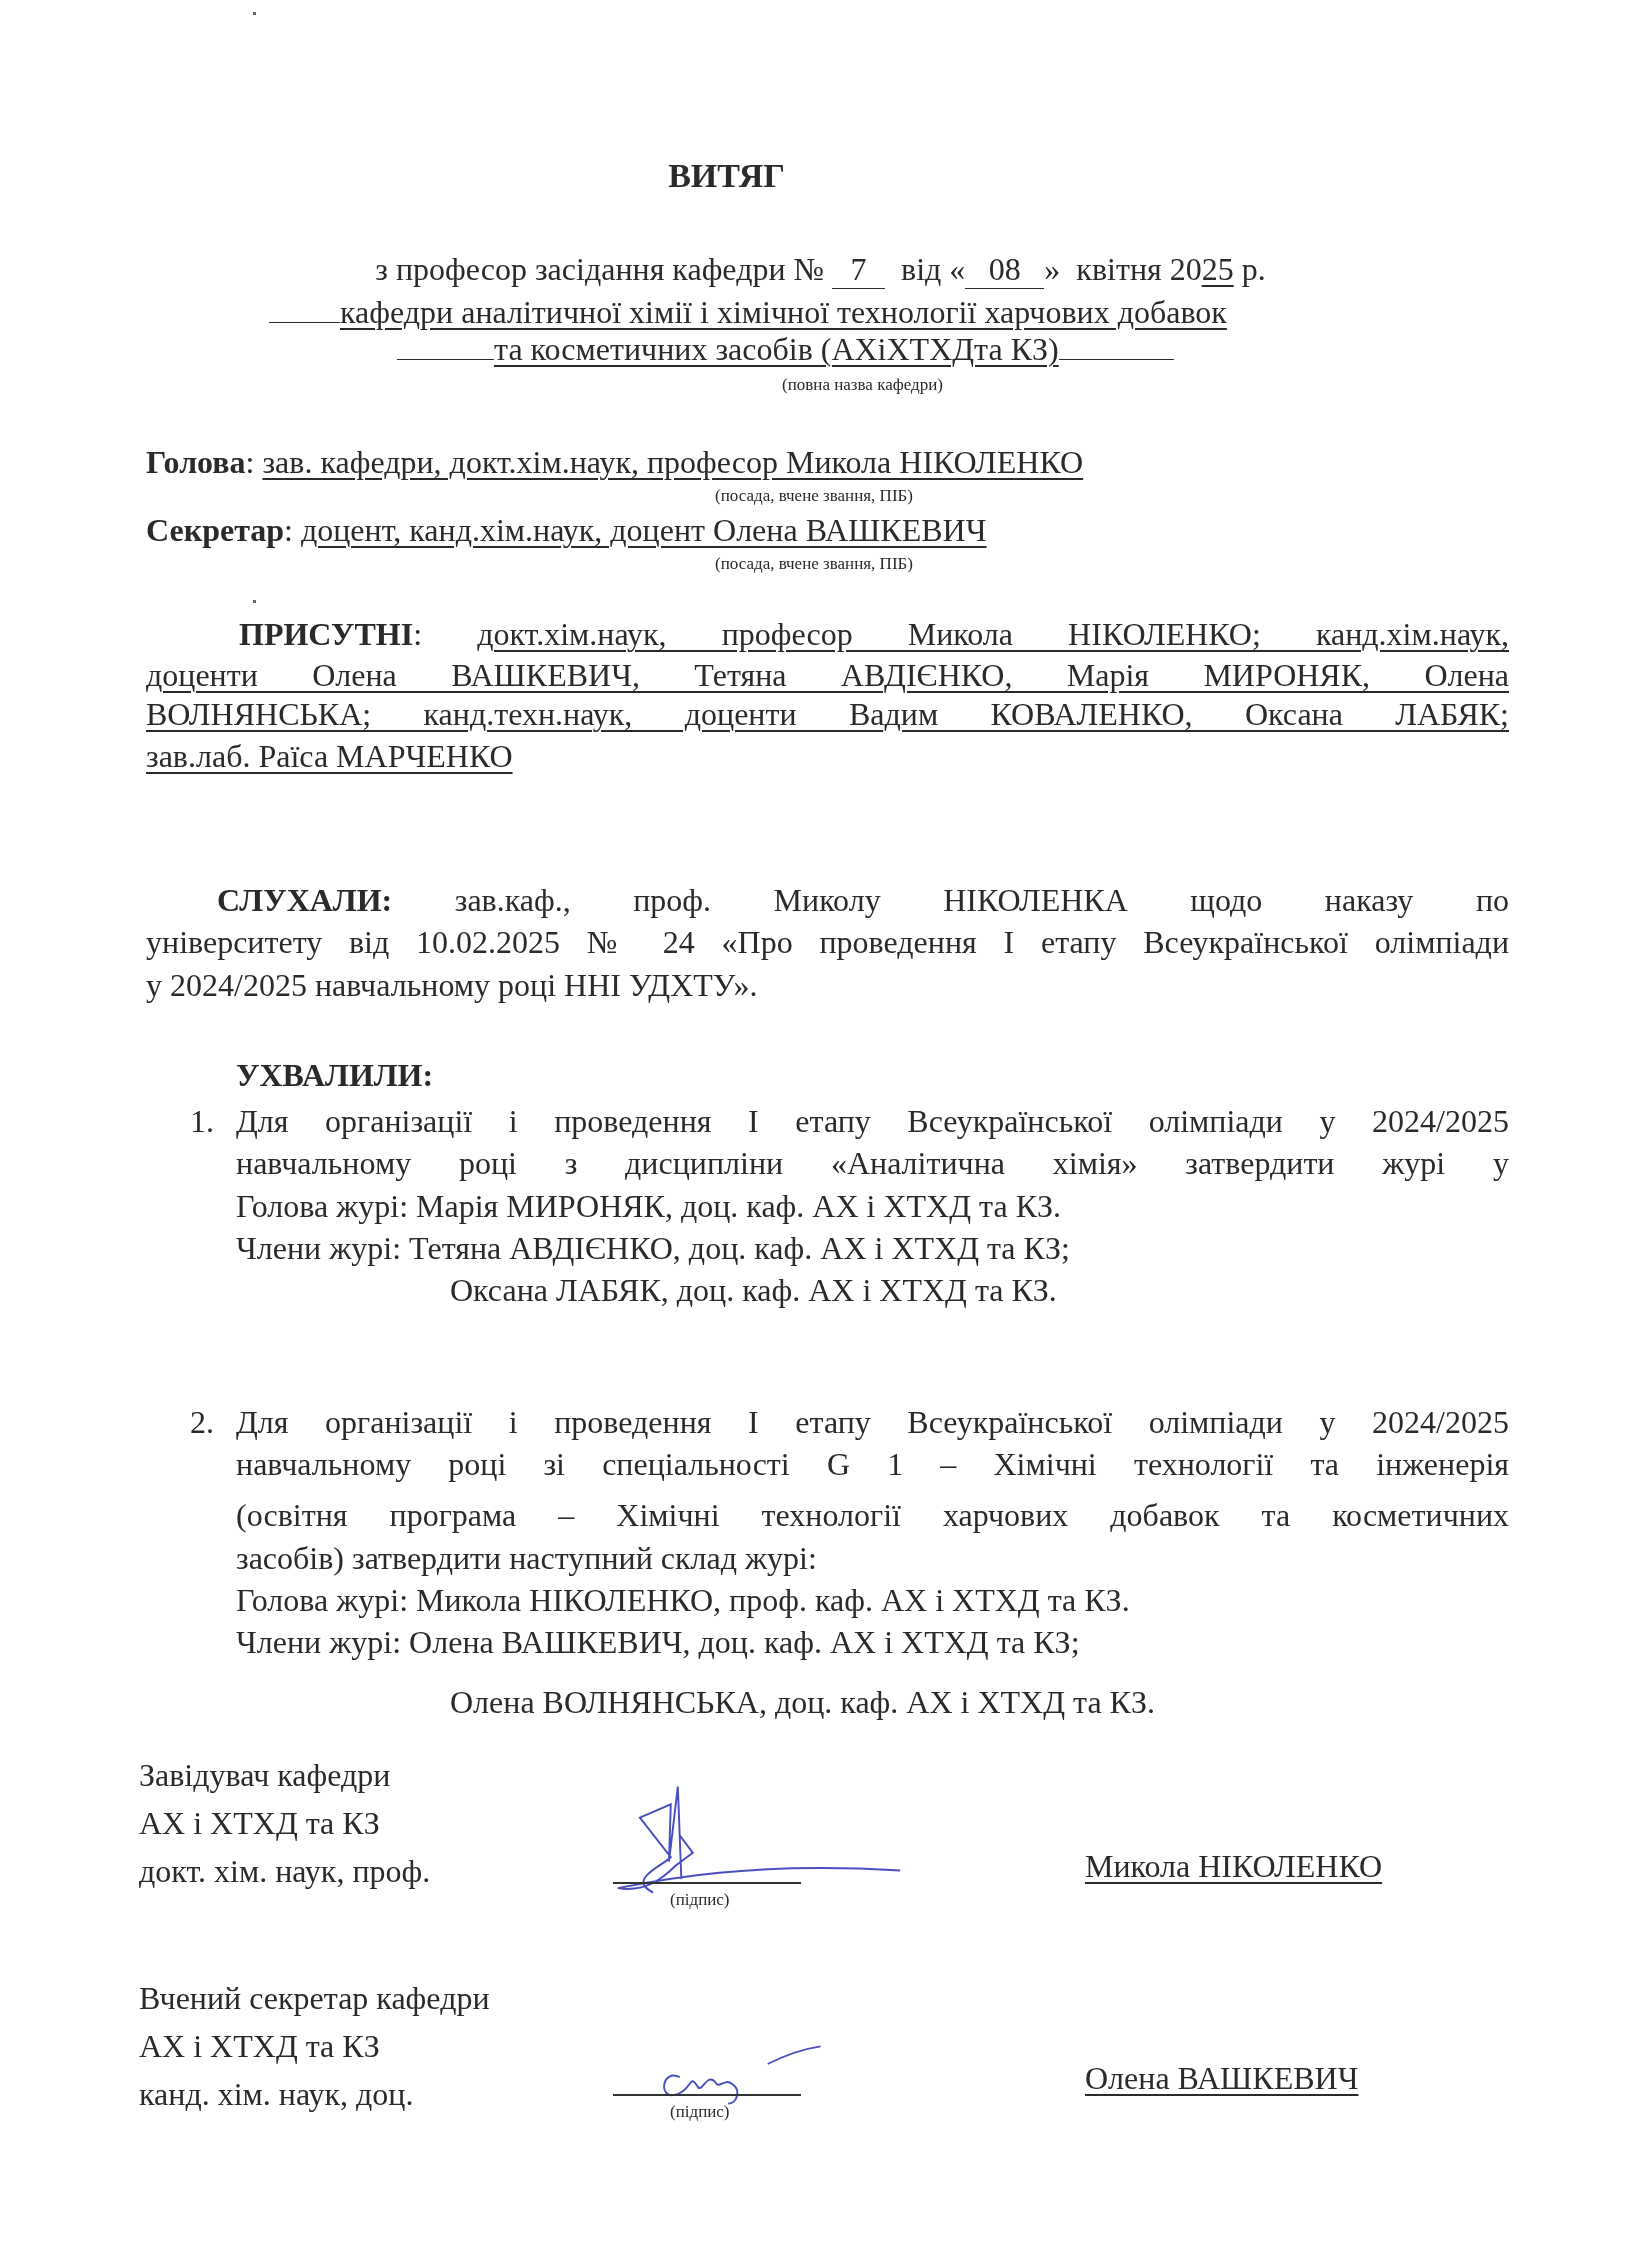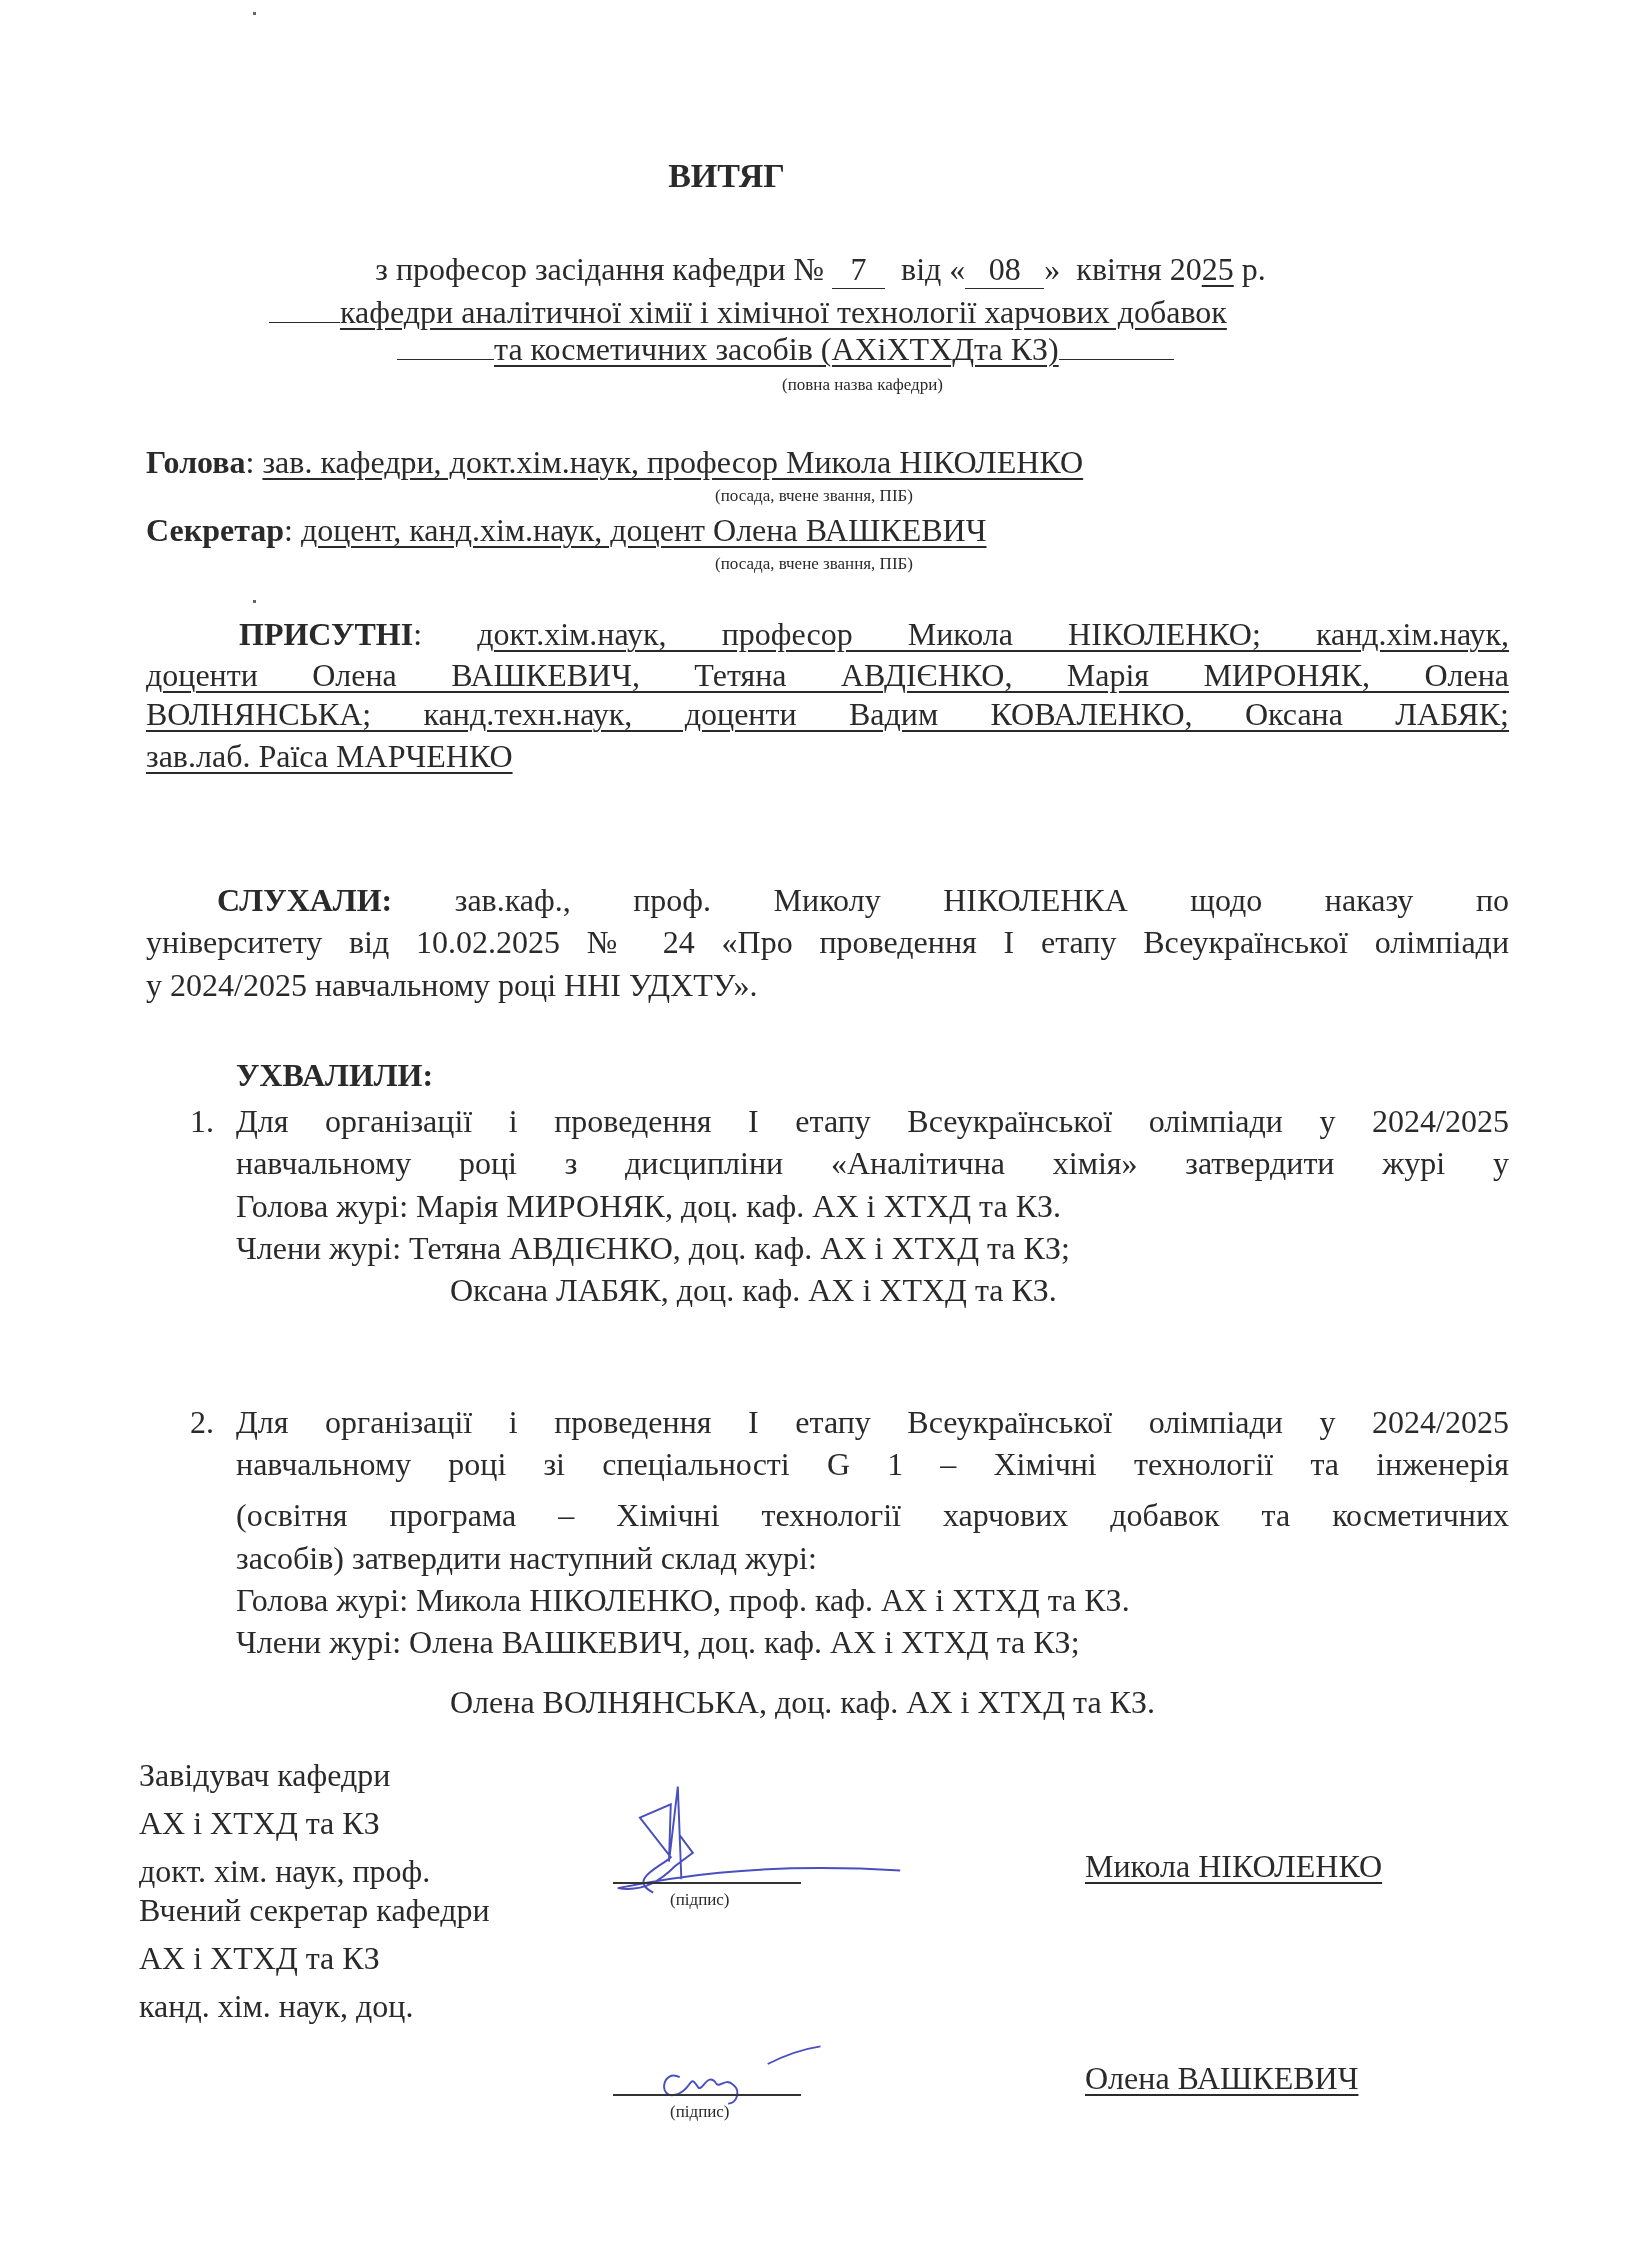--- a/index.html
+++ b/index.html
@@ -101,21 +101,21 @@
   <div>АХ і ХТХД та КЗ</div>
   <div>докт. хім. наук, проф.</div>
 </div>
 <svg class="abs" style="left:609px;top:1782px;" width="300" height="124" viewBox="0 0 340 140">
   <path d="M50 125 C20 110, 60 95, 70 85 L35 40 L70 25 L68 90 L78 5 L82 110 M80 60 L95 80 L75 95 C60 110, 40 125, 10 120 C60 110, 160 90, 330 100" fill="none" stroke="#4a4fc0" stroke-width="2.2"></path>
 </svg>
 <div class="sigline" style="left:613px;top:1882px;width:188px;"></div>
 <div class="abs small" style="left:670px;top:1890px;">(підпис)</div>
 <div class="abs t36 u" style="left:1085px;top:1848px;">Микола НІКОЛЕНКО</div>
 
-<div class="abs t36" style="left:139px;top:1886px;line-height:48px;white-space:normal;">
+<div class="abs t36" style="left:139px;top:1974px;line-height:48px;white-space:normal;">
   <div>Вчений секретар кафедри</div>
   <div>АХ і ХТХД та КЗ</div>
   <div>канд. хім. наук, доц.</div>
 </div>
 <svg class="abs" style="left:653px;top:2042px;" width="203" height="66" viewBox="0 0 230 75">
   <path d="M30 40 C10 30, 5 65, 25 60 C45 55, 40 35, 50 50 C55 60, 60 35, 70 45 C75 55, 80 40, 90 48 C100 55, 95 70, 85 70 M130 25 C150 15, 170 8, 190 5" fill="none" stroke="#4a4fc0" stroke-width="2.2"></path>
 </svg>
 <div class="sigline" style="left:613px;top:2094px;width:188px;"></div>
 <div class="abs small" style="left:670px;top:2102px;">(підпис)</div>
 <div class="abs t36 u" style="left:1085px;top:2060px;">Олена ВАШКЕВИЧ</div>

